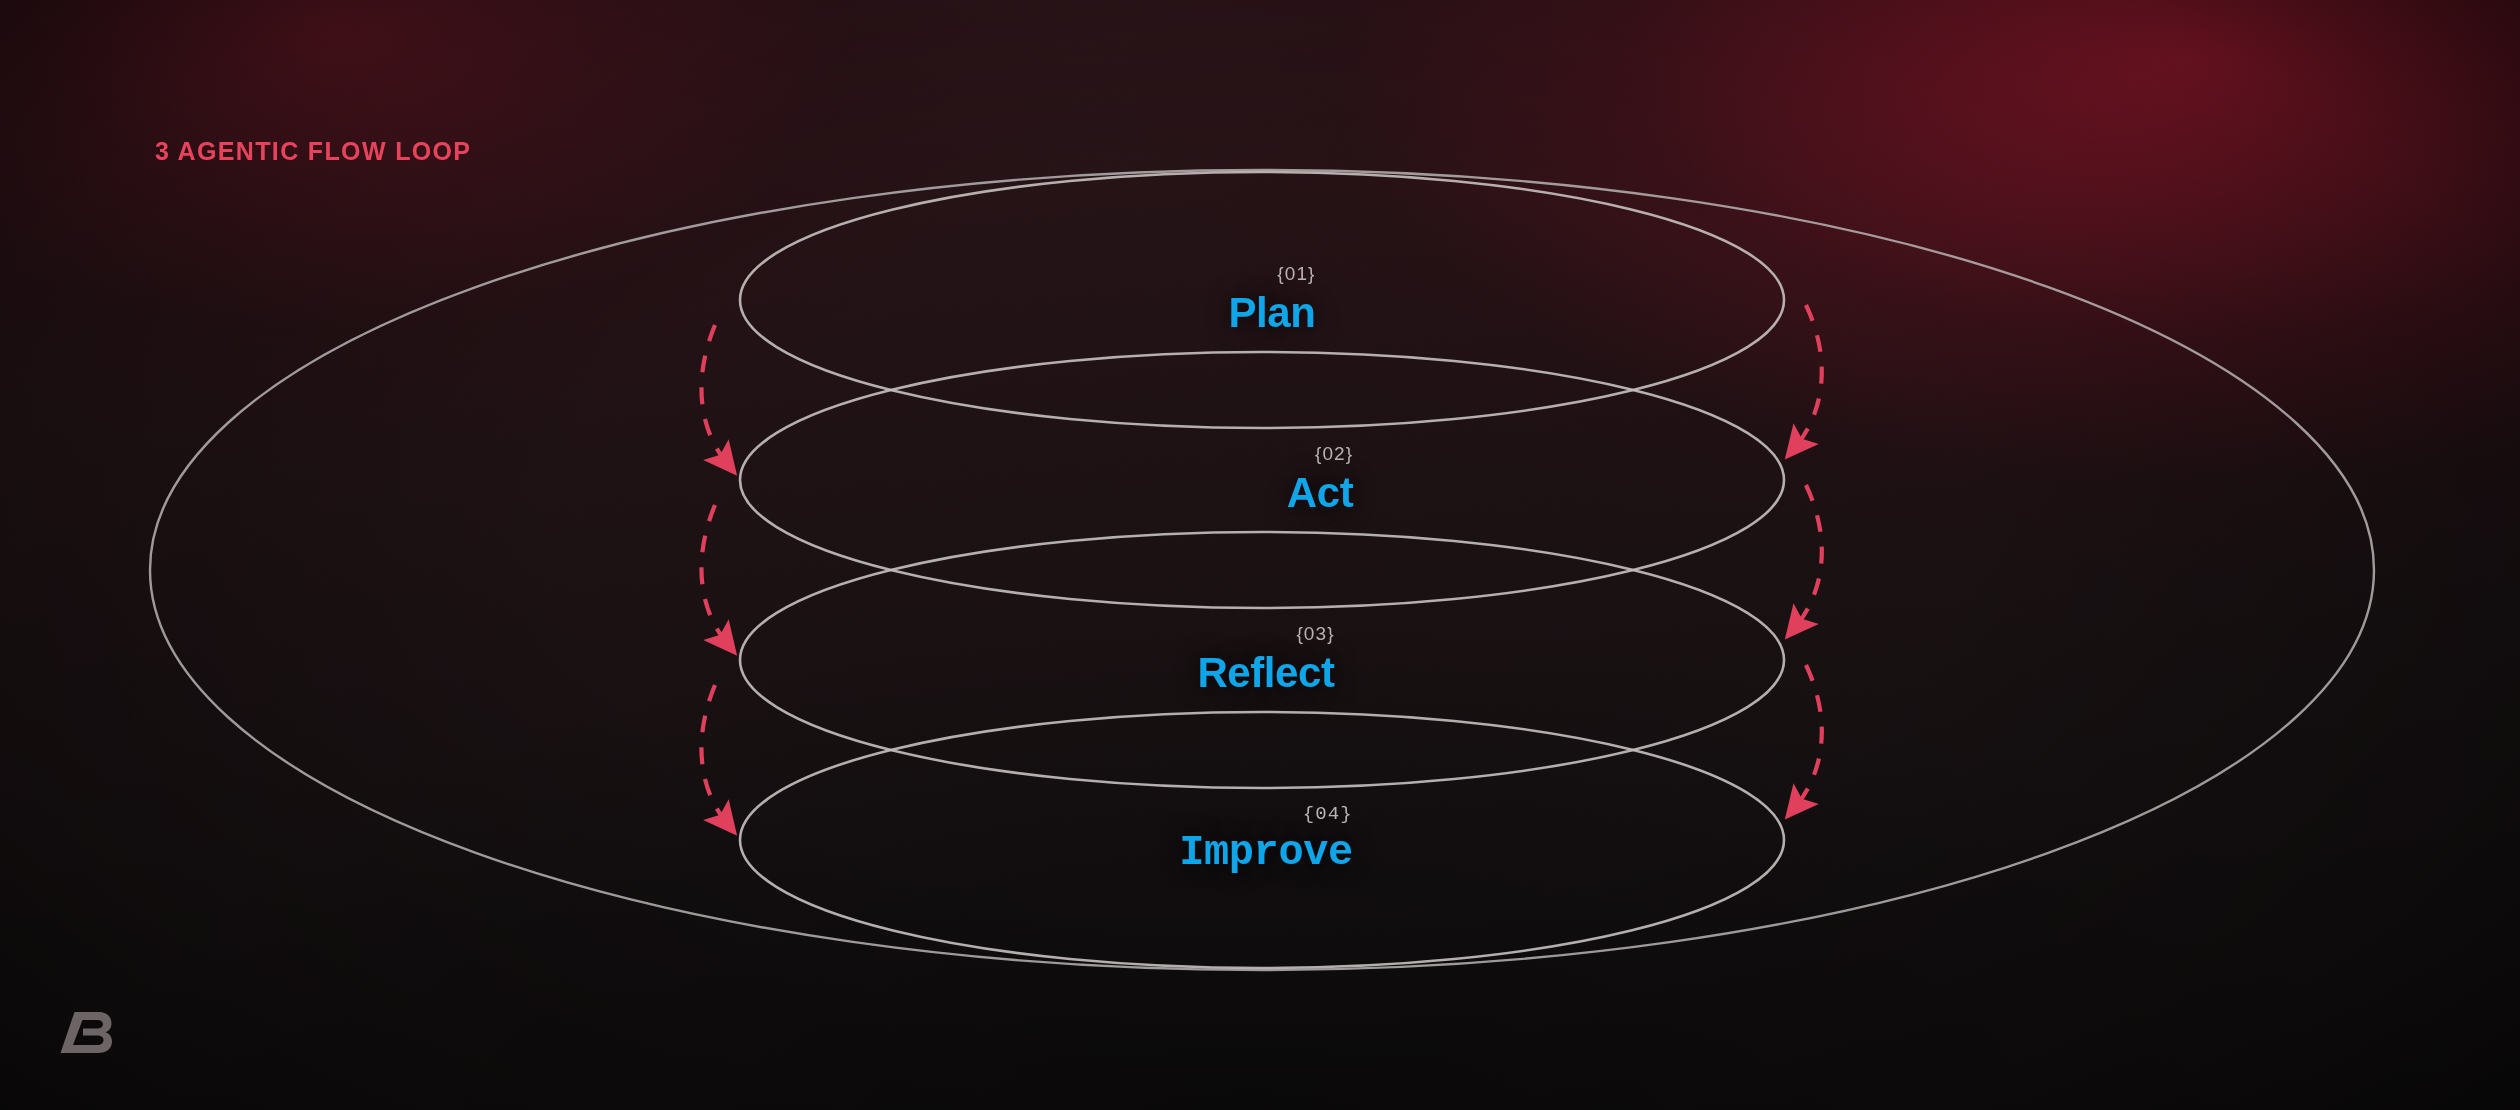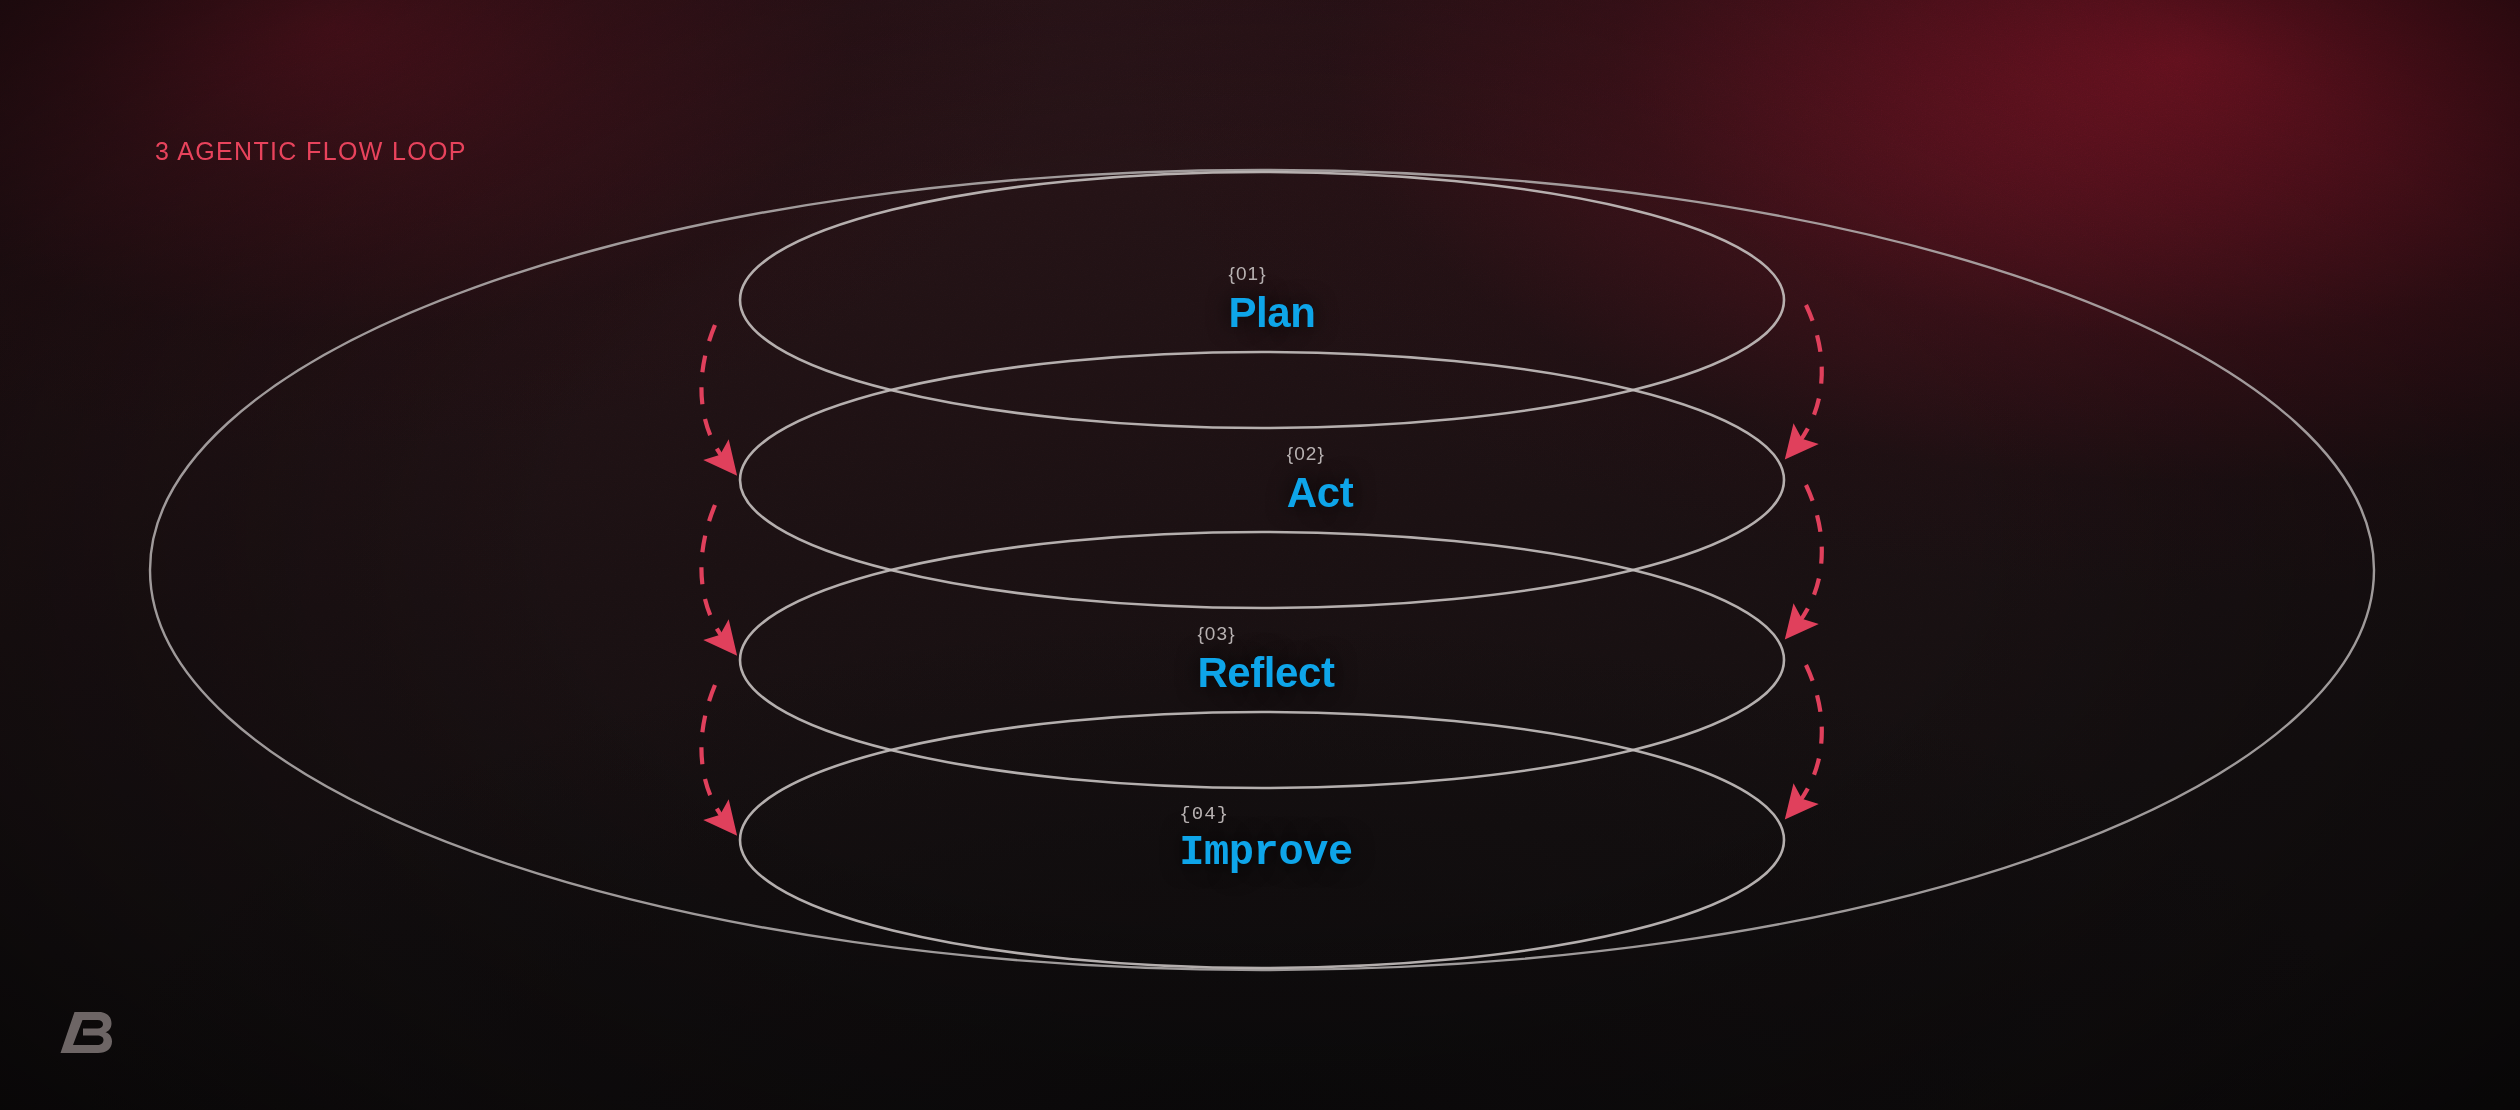--- a/index.html
+++ b/index.html
@@ -50,36 +50,36 @@
     mix-blend-mode: overlay;
   }
 
   
   #title {
     position: absolute;
     left: 155px;
     top: 137px;
     font-size: 25px;
     letter-spacing: 1.35px;
-    font-weight: 400;
+    font-weight: 700;
     color: #e8435c;
     white-space: nowrap;
   }
 
   
   #diagram {
     position: absolute;
     inset: 0;
   }
 
   
   .ring-label {
     position: absolute;
     transform: translate(-50%, -50%);
-    text-align: left;
+    text-align: right;
     white-space: nowrap;
     pointer-events: none;
   }
   .ring-index {
     display: block;
     font-size: 19px;
     letter-spacing: 1.1px;
     color: #b9b3b3;
     margin-bottom: 4px;
   }

